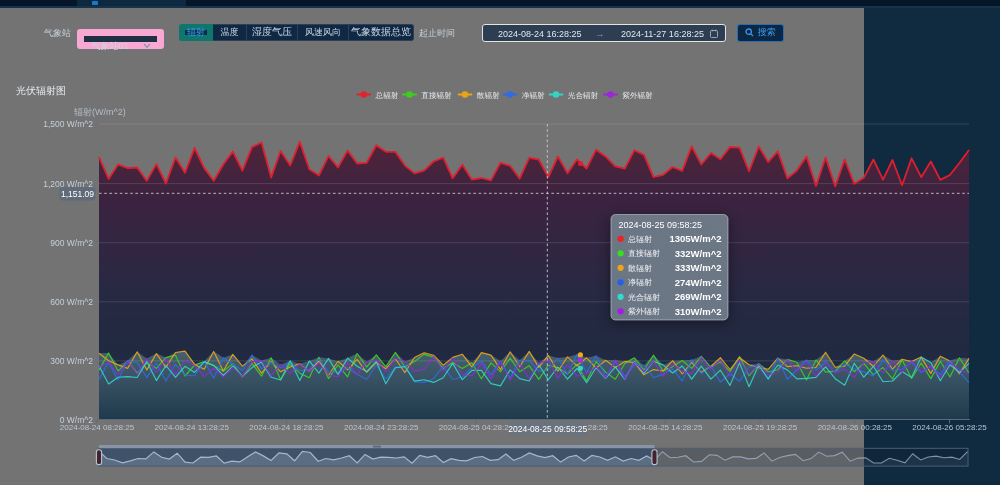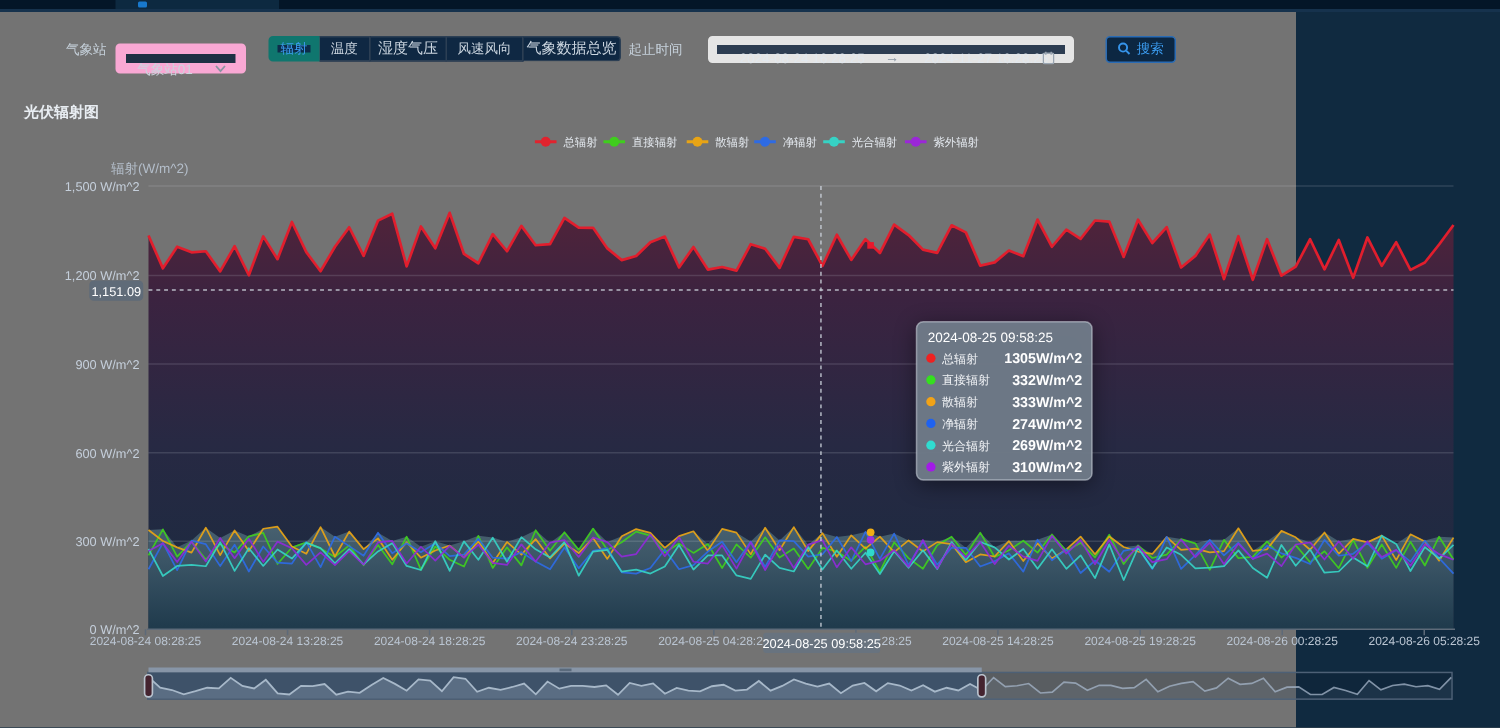--- a/index.html
+++ b/index.html
@@ -22,39 +22,39 @@
 
 <div class="abs" style="left:179px;top:23.5px;height:17.5px;display:flex">
   <div style="width:34px;border:6px solid #0f766e;border-radius:3px 0 0 3px;background:#0d2c4a;color:#3b9cf0;font-size:9px;display:flex;align-items:center;justify-content:center;position:relative;z-index:2">辐射</div>
   <div style="width:34px;border:1px solid #2c3f54;border-left:none;background:#0f2843;color:#cdd7e1;font-size:9px;display:flex;align-items:center;justify-content:center">温度</div>
   <div style="width:51px;border:1px solid #2c3f54;border-left:none;background:#0f2843;color:#cdd7e1;font-size:10px;display:flex;align-items:center;justify-content:center">湿度气压</div>
   <div style="width:51px;border:1px solid #2c3f54;border-left:none;background:#0f2843;color:#cdd7e1;font-size:9px;display:flex;align-items:center;justify-content:center">风速风向</div>
   <div style="width:65px;border:1px solid #2c3f54;border-left:none;border-radius:0 3px 3px 0;background:#0f2843;color:#cdd7e1;font-size:10px;display:flex;align-items:center;justify-content:center">气象数据总览</div>
 </div>
 
 <div class="abs lbl" style="left:419px;top:27px">起止时间</div>
-<div class="abs" style="left:472px;top:23.5px;width:244px;height:18px;background:#2d3d52;border-radius:3px;border:6px solid #e5e5e5">
+<div class="abs" style="left:482px;top:23.5px;width:244px;height:18px;background:#2d3d52;border-radius:3px;border:1px solid #e5e5e5">
   <span style="position:absolute;left:15px;top:4px;font-size:9px;color:#e2e8ee">2024-08-24 16:28:25</span>
   <span style="position:absolute;left:112px;top:3px;font-size:9.5px;color:#8a96a4">→</span>
   <span style="position:absolute;left:138px;top:4px;font-size:9px;color:#e2e8ee">2024-11-27 16:28:25</span>
   <svg style="position:absolute;right:7px;top:4.5px" width="8" height="9" viewBox="0 0 8 9">
         <rect x="0.5" y="1.5" width="7" height="7" rx="1" fill="none" stroke="#9aa5b1" stroke-width="1"></rect>
         <line x1="2.2" y1="0.5" x2="2.2" y2="2.5" stroke="#9aa5b1" stroke-width="1"></line>
         <line x1="5.8" y1="0.5" x2="5.8" y2="2.5" stroke="#9aa5b1" stroke-width="1"></line>
       </svg>
 </div>
 <div class="abs" style="left:737px;top:23.5px;width:46.5px;height:18.5px;border:1px solid #2a6cb5;border-radius:3px;background:#0c2742;display:flex;align-items:center;justify-content:center">
   <svg width="9" height="9" viewBox="0 0 9 9" style="margin-right:4px">
         <circle cx="3.7" cy="3.7" r="2.7" fill="none" stroke="#3694ea" stroke-width="1.3"></circle>
         <line x1="5.9" y1="5.9" x2="8" y2="8" stroke="#3694ea" stroke-width="1.3"></line>
       </svg>
   <span style="font-size:9px;color:#3b9cf0">搜索</span>
 </div>
 
-<div class="abs" style="left:16px;top:68px;font-size:10px;font-weight:700;color:#e8edf2">光伏辐射图</div>
+<div class="abs" style="left:16px;top:84px;font-size:10px;font-weight:400;color:#e8edf2">光伏辐射图</div>
 
 <svg class="abs" style="left:0;top:0" width="1000" height="485" viewBox="0 0 1000 485">
 <defs>
 <linearGradient id="gr" x1="0" y1="145" x2="0" y2="419" gradientUnits="userSpaceOnUse">
           <stop offset="0" stop-color="#50233a"></stop>
           <stop offset="0.2" stop-color="#3b2340"></stop>
           <stop offset="0.55" stop-color="#272943"></stop>
           <stop offset="0.82" stop-color="#1f2a41"></stop>
           <stop offset="1" stop-color="#1d2a40"></stop>
         </linearGradient>

